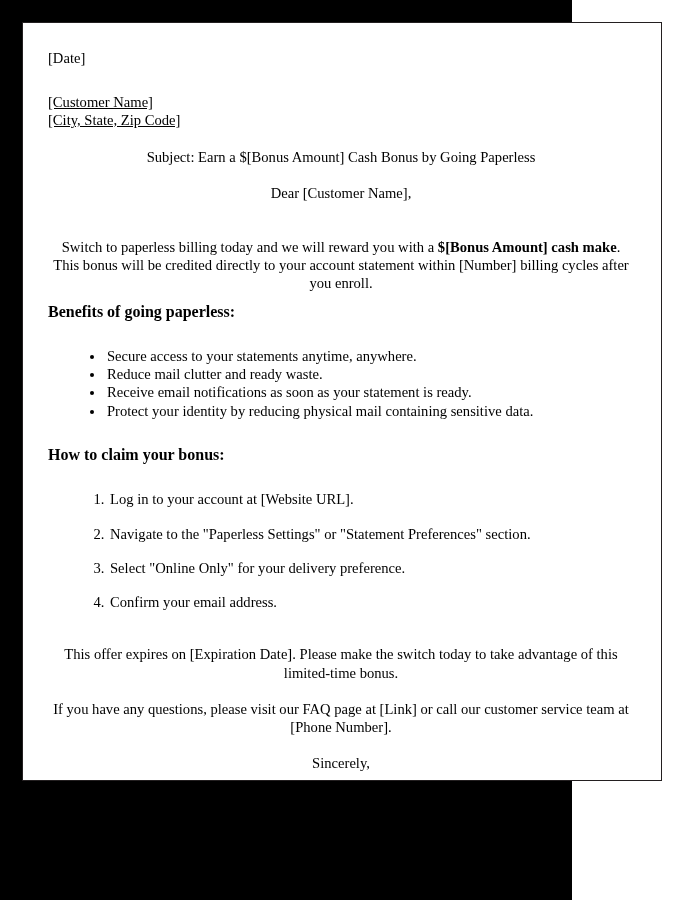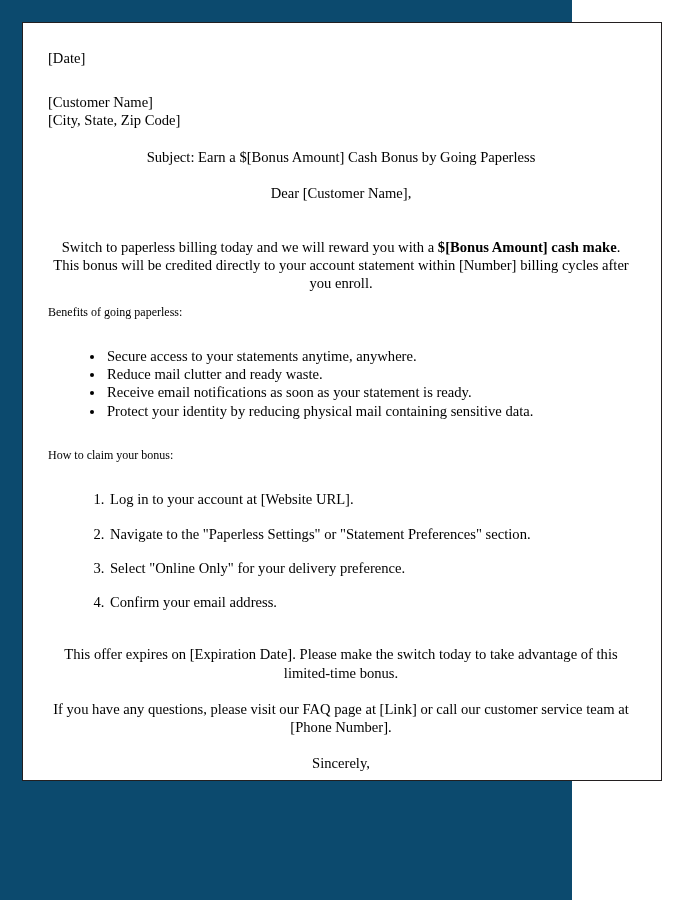--- a/index.html
+++ b/index.html
@@ -12,21 +12,21 @@
     height: 900px;
     font-family: "Liberation Serif", "DejaVu Serif", serif;
     color: #000000;
     -webkit-font-smoothing: antialiased;
   }
 
   .page {
     position: relative;
     width: 572px;
     height: 900px;
-    background: #0c4a6e;
+    background: #000000;
   }
 
   
   .letter-frame {
     position: absolute;
     left: 22px;
     top: 22px;
     width: 640px;
     height: 759px;
     border: 1.2px solid #231f20;
@@ -50,36 +50,37 @@
 
   
   .gap-lg { height: 26px; }
   .gap-md { height: 18px; }
   .gap-sm { height: 10px; }
 
   .addr-line {
     margin: 0;
     line-height: 18.2px;
     white-space: nowrap;
+    text-decoration: underline;
   }
 
   p.para {
     margin: 0;
     text-align: center;
   }
 
   .bold {
     font-weight: bold;
   }
 
   h3.section-heading {
     margin: 0;
-    font-size: 12px;
+    font-size: 16px;
     line-height: 18.2px;
-    font-weight: normal;
+    font-weight: bold;
   }
 
   ul.benefits-list {
     margin: 16px;
     padding: 0 0 0 41px;   
     list-style-position: outside;
     list-style-type: disc;
   }
   ul.benefits-list li {
     margin: 0;

